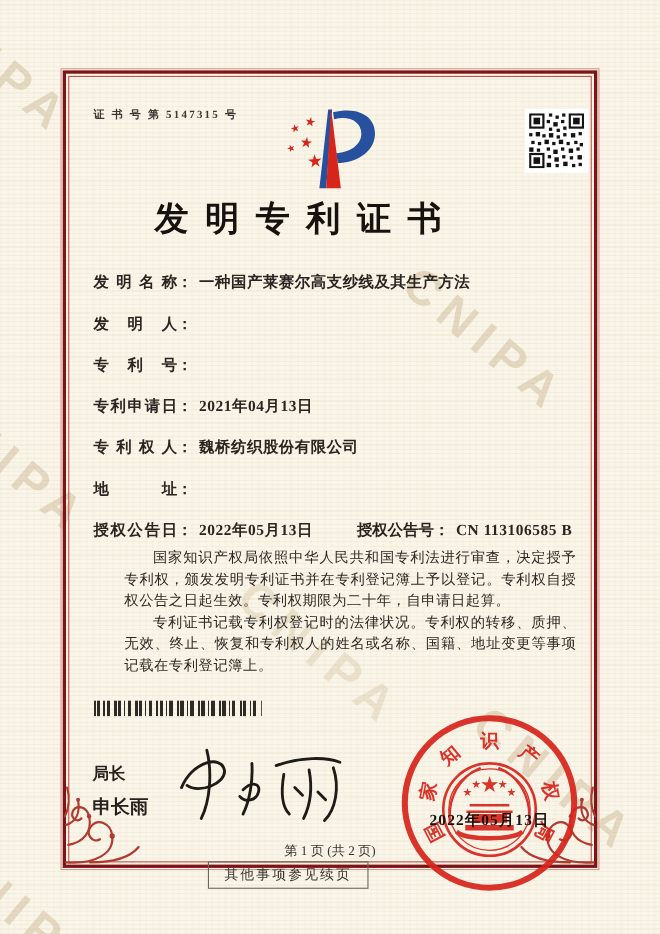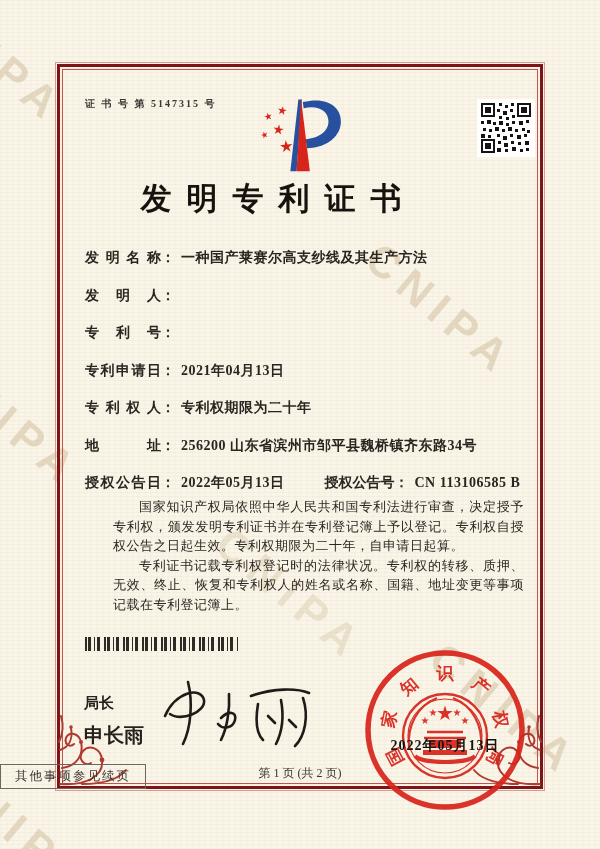--- a/index.html
+++ b/index.html
@@ -59,28 +59,28 @@
     background:repeating-linear-gradient(90deg,
       #2e2a26 0 2px, rgba(0,0,0,0) 2px 3px,
       #2e2a26 3px 6px, rgba(0,0,0,0) 6px 9px,
       #2e2a26 9px 10px, rgba(0,0,0,0) 10px 12px,
       #2e2a26 12px 15px, rgba(0,0,0,0) 15px 19px); }
   .signer-title{ position:absolute; left:84px; top:694px; z-index:3;
     font-family:Liberation Serif, serif;
     font-size:15px; font-weight:bold; color:#26211c; }
   .signer-name{ position:absolute; left:84px; top:722px; z-index:3;
     font-family:"Liberation Sans","DejaVu Sans",sans-serif;
-    font-size:20px; font-weight:bold; color:#26211c; }
+    font-size:17px; font-weight:bold; color:#26211c; }
   .signature{ position:absolute; left:155px; top:676px; z-index:4; }
   .seal{ position:absolute; left:361px; top:646px; z-index:4; opacity:.93; }
   .seal-date{ position:absolute; left:363px; top:737px; width:164px; z-index:5;
     text-align:center; font-size:14px; font-weight:bold; color:#17130f; letter-spacing:1px; }
   .page-info{ position:absolute; left:55px; top:765px; width:490px; z-index:3;
     text-align:center; font-size:12px; color:#3b3530; }
-  .note-wrap{ position:absolute; left:0; top:764px; width:524px; z-index:3; }
+  .note-wrap{ position:absolute; left:0; top:783px; width:524px; z-index:3; text-align:center; }
   .note-box{ display:inline-block; border:1px solid #6d665e; padding:3px 14px;
     font-size:12.5px; color:#3a342e; letter-spacing:2px; }
   .flourish{ position:absolute; z-index:3; }
 </style>
 </head>
 <body>
 
 <div class="page">
 
   <div class="wm" style="left:-62px; top:-20px;">CNIPA</div>
@@ -218,26 +218,25 @@
         <span class="fcolon">：</span>
     </div>
     <div class="frow">
       <span class="flabel">专利申请日</span>
         <span class="fcolon">：</span>
         <span class="fvalue">2021年04月13日</span>
     </div>
     <div class="frow">
       <span class="flabel">专利权人</span>
         <span class="fcolon">：</span>
-        <span class="fvalue">专利权期限为二十年</span>
+        <span class="fvalue">魏桥纺织股份有限公司</span>
     </div>
     <div class="frow">
       <span class="flabel">地址</span>
         <span class="fcolon">：</span>
-        <span class="fvalue">256200 山东省滨州市邹平县魏桥镇齐东路34号</span>
     </div>
     <div class="frow">
       <span class="flabel">授权公告日</span>
         <span class="fcolon">：</span>
         <span class="fvalue">2022年05月13日</span>
       <span class="grant-no-pair">
         <span class="flabel2">授权公告号</span>
           <span class="fcolon">：</span>
           <span class="fvalue">CN 113106585 B</span>
       </span>

